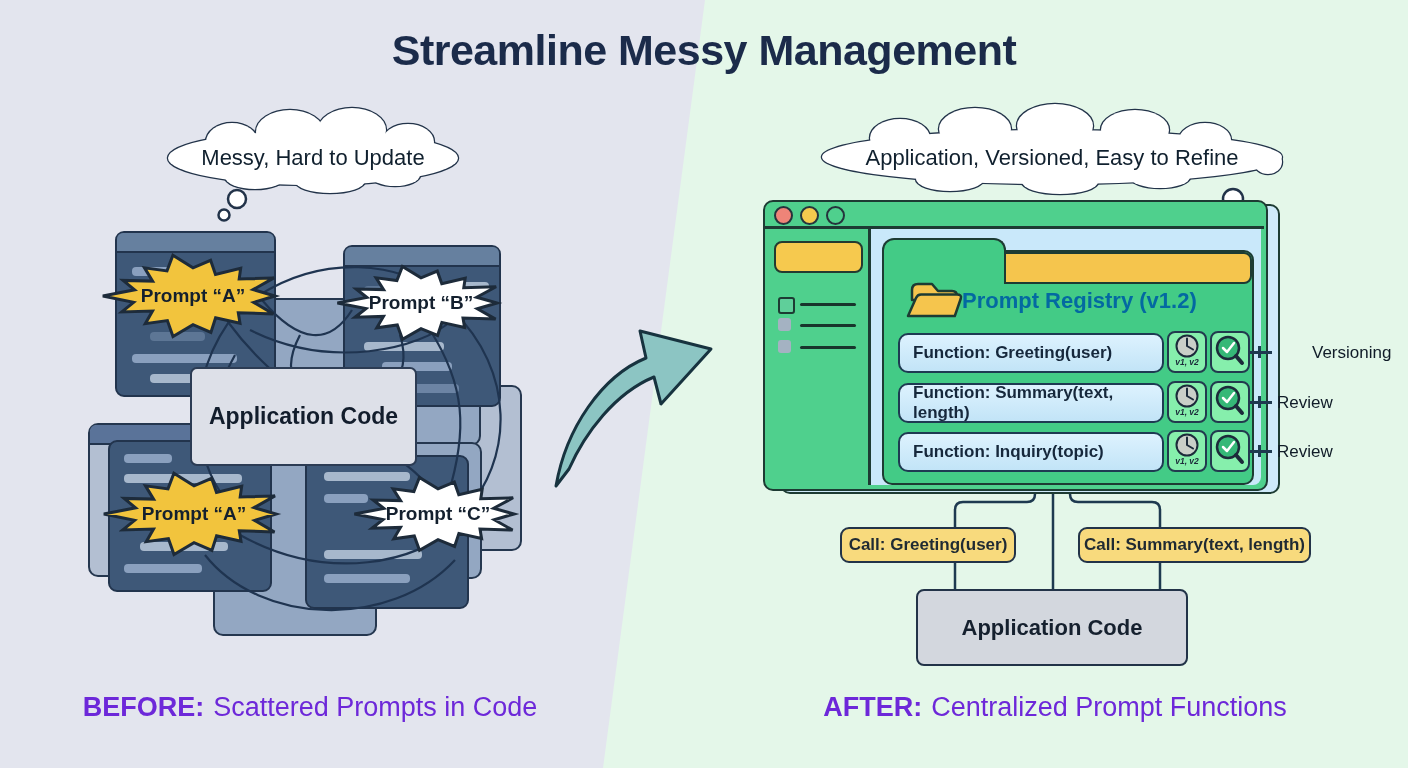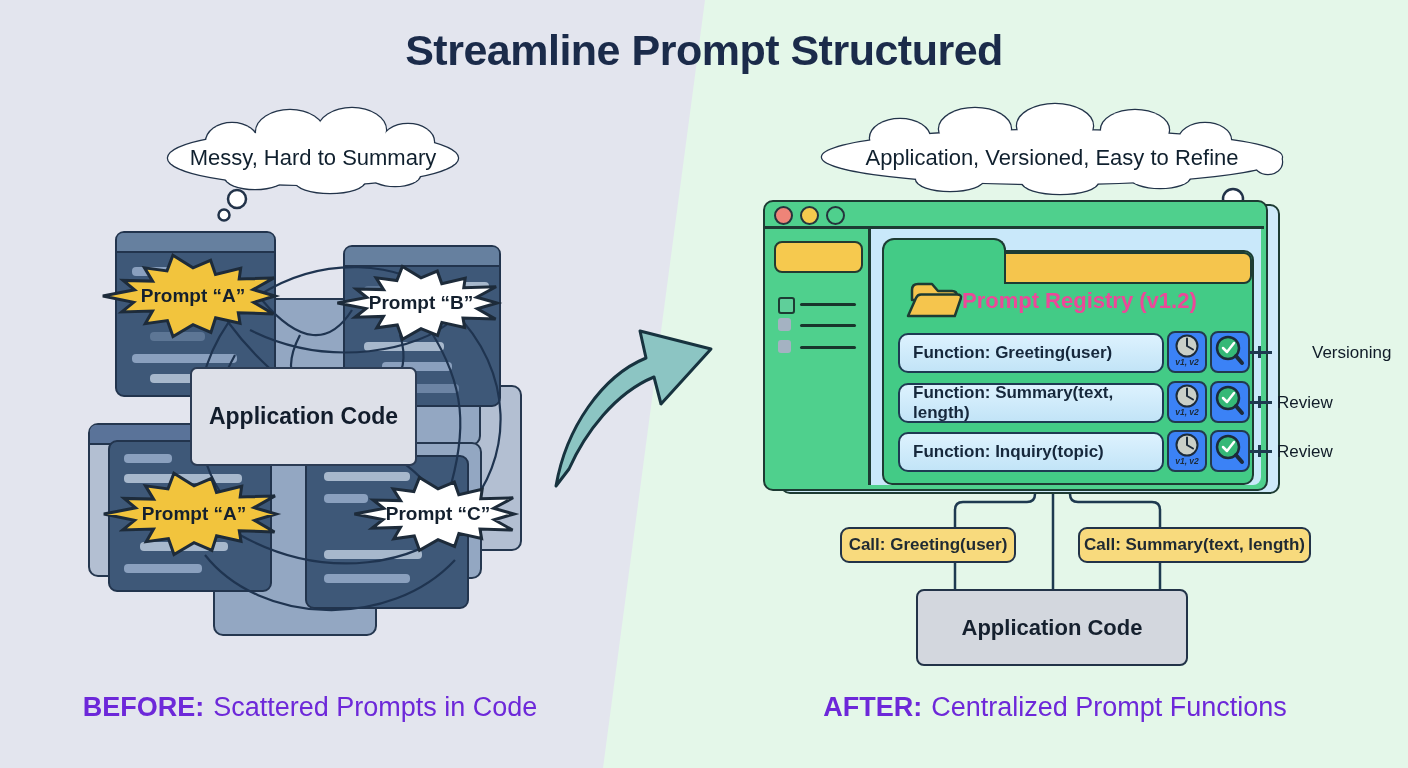--- a/index.html
+++ b/index.html
@@ -43,26 +43,26 @@
   .sbbutton{left:774px;top:241px;width:85px;height:28px;background:#f6c94e;
             border:2px solid #243a30;border-radius:8px;}
   .sbline{position:absolute;height:2.5px;background:#18352c;border-radius:2px;}
   .sbsq{position:absolute;width:13px;height:13px;border-radius:3px;}
   .folder-cont{left:882px;top:250px;width:368px;height:231px;background:#43cb86;
                border:2.5px solid #1d3b33;border-radius:10px;}
   .ystrip{left:995px;top:252px;width:253px;height:28px;background:#f5c54d;
           border:2px solid #1d3b33;border-radius:8px;}
   .ftab{left:882px;top:238px;width:120px;height:44px;background:#43cb86;
         border:2.5px solid #1d3b33;border-bottom:none;border-radius:12px 12px 0 0;}
-  .regtitle{left:962px;top:288px;width:280px;font-size:22px;font-weight:bold;color:#ec4899;}
+  .regtitle{left:962px;top:288px;width:280px;font-size:22px;font-weight:bold;color:#0369a1;}
   .frow{left:898px;width:266px;height:40px;border:2px solid #1e3a52;border-radius:10px;
         background:linear-gradient(#ddf2fe,#c2e4f7);
         display:flex;align-items:center;padding-left:13px;box-sizing:border-box;
         font-size:17px;font-weight:bold;color:#16283c;}
-  .icsq{width:40px;height:42px;background:#3b82f6;border:2px solid #223a4e;border-radius:8px;
+  .icsq{width:40px;height:42px;background:#86efac;border:2px solid #223a4e;border-radius:8px;
         box-sizing:border-box;display:flex;flex-direction:column;align-items:center;}
   .vtxt{font-size:8.5px;font-weight:bold;font-style:italic;color:#1c2b3a;margin-top:-2px;}
   .annline{position:absolute;height:2.5px;background:#1e3a50;}
   .anntick{position:absolute;width:2.5px;height:12px;background:#1e3a50;}
   .annlabel{position:absolute;font-size:17px;color:#101c28;}
   .callbox{top:527px;height:36px;background:#f8da7d;border:2.5px solid #223348;border-radius:9px;
            display:flex;align-items:center;justify-content:center;
            font-size:17px;font-weight:bold;color:#1f2a33;box-sizing:border-box;}
   .appbox2{left:916px;top:589px;width:268px;height:73px;background:#d3d7de;
            border:2.5px solid #223348;border-radius:8px;
@@ -71,21 +71,21 @@
   svg.overlay{left:0;top:0;width:1408px;height:768px;pointer-events:none;}
 </style>
 </head>
 <body>
 
 <div id="canvas">
 
   <div class="abs bg-left"></div>
   <div class="abs bg-right"></div>
 
-  <div class="abs title">Streamline Prompt Structured</div>
+  <div class="abs title">Streamline Messy Management</div>
 
   <div class="abs backL" style="left:88px;top:423px;width:150px;height:150px;">
     <div class="phead" style="background:#5a7399;"></div>
   </div>
   <div class="abs backL" style="left:400px;top:385px;width:118px;height:162px;"></div>
   <div class="abs backM" style="left:213px;top:298px;width:160px;height:334px;"></div>
   <div class="abs backM" style="left:378px;top:300px;width:99px;height:142px;"></div>
   <div class="abs backM" style="left:335px;top:442px;width:143px;height:133px;"></div>
 
   <div class="abs panel" style="left:115px;top:231px;width:157px;height:162px;">
@@ -173,21 +173,21 @@
     </defs>
     <use href="#cloudL" fill="#ffffff" stroke="#223349" stroke-width="2.5"></use>
     <use href="#cloudL" fill="#ffffff" stroke="none"></use>
     <use href="#cloudR" fill="#ffffff" stroke="#223349" stroke-width="2.5"></use>
     <use href="#cloudR" fill="#ffffff" stroke="none"></use>
     <circle cx="237" cy="199" r="9" fill="#fff" stroke="#223349" stroke-width="2.5"></circle>
     <circle cx="224" cy="215" r="5.5" fill="#fff" stroke="#223349" stroke-width="2.5"></circle>
     <circle cx="1233" cy="199" r="10" fill="#fff" stroke="#223349" stroke-width="2.5"></circle>
     <circle cx="1247" cy="215" r="6" fill="#fff" stroke="#223349" stroke-width="2.5"></circle>
   </svg>
-  <div class="abs cloudtxt" style="left:183px;top:138px;width:260px;height:40px;">Messy, Hard to Summary</div>
+  <div class="abs cloudtxt" style="left:183px;top:138px;width:260px;height:40px;">Messy, Hard to Update</div>
   <div class="abs cloudtxt" style="left:832px;top:138px;width:440px;height:40px;">Application, Versioned, Easy to Refine</div>
 
   <svg class="abs overlay">
     <path d="M556,486 C566,428 602,376 646,358 L640,331 L711,349 L661,404 L654,377 C615,393 585,433 569,469 Z" fill="#8cc5c3" stroke="#17333f" stroke-width="3" stroke-linejoin="round"></path>
   </svg>
 
   <svg class="abs overlay">
     <g fill="none" stroke="#1e3a50" stroke-width="2.5">
       <path d="M1035,487 L1035,494 Q1035,502 1027,502 L963,502 Q955,502 955,510 L955,527"></path>
       <path d="M955,563 L955,589"></path>

